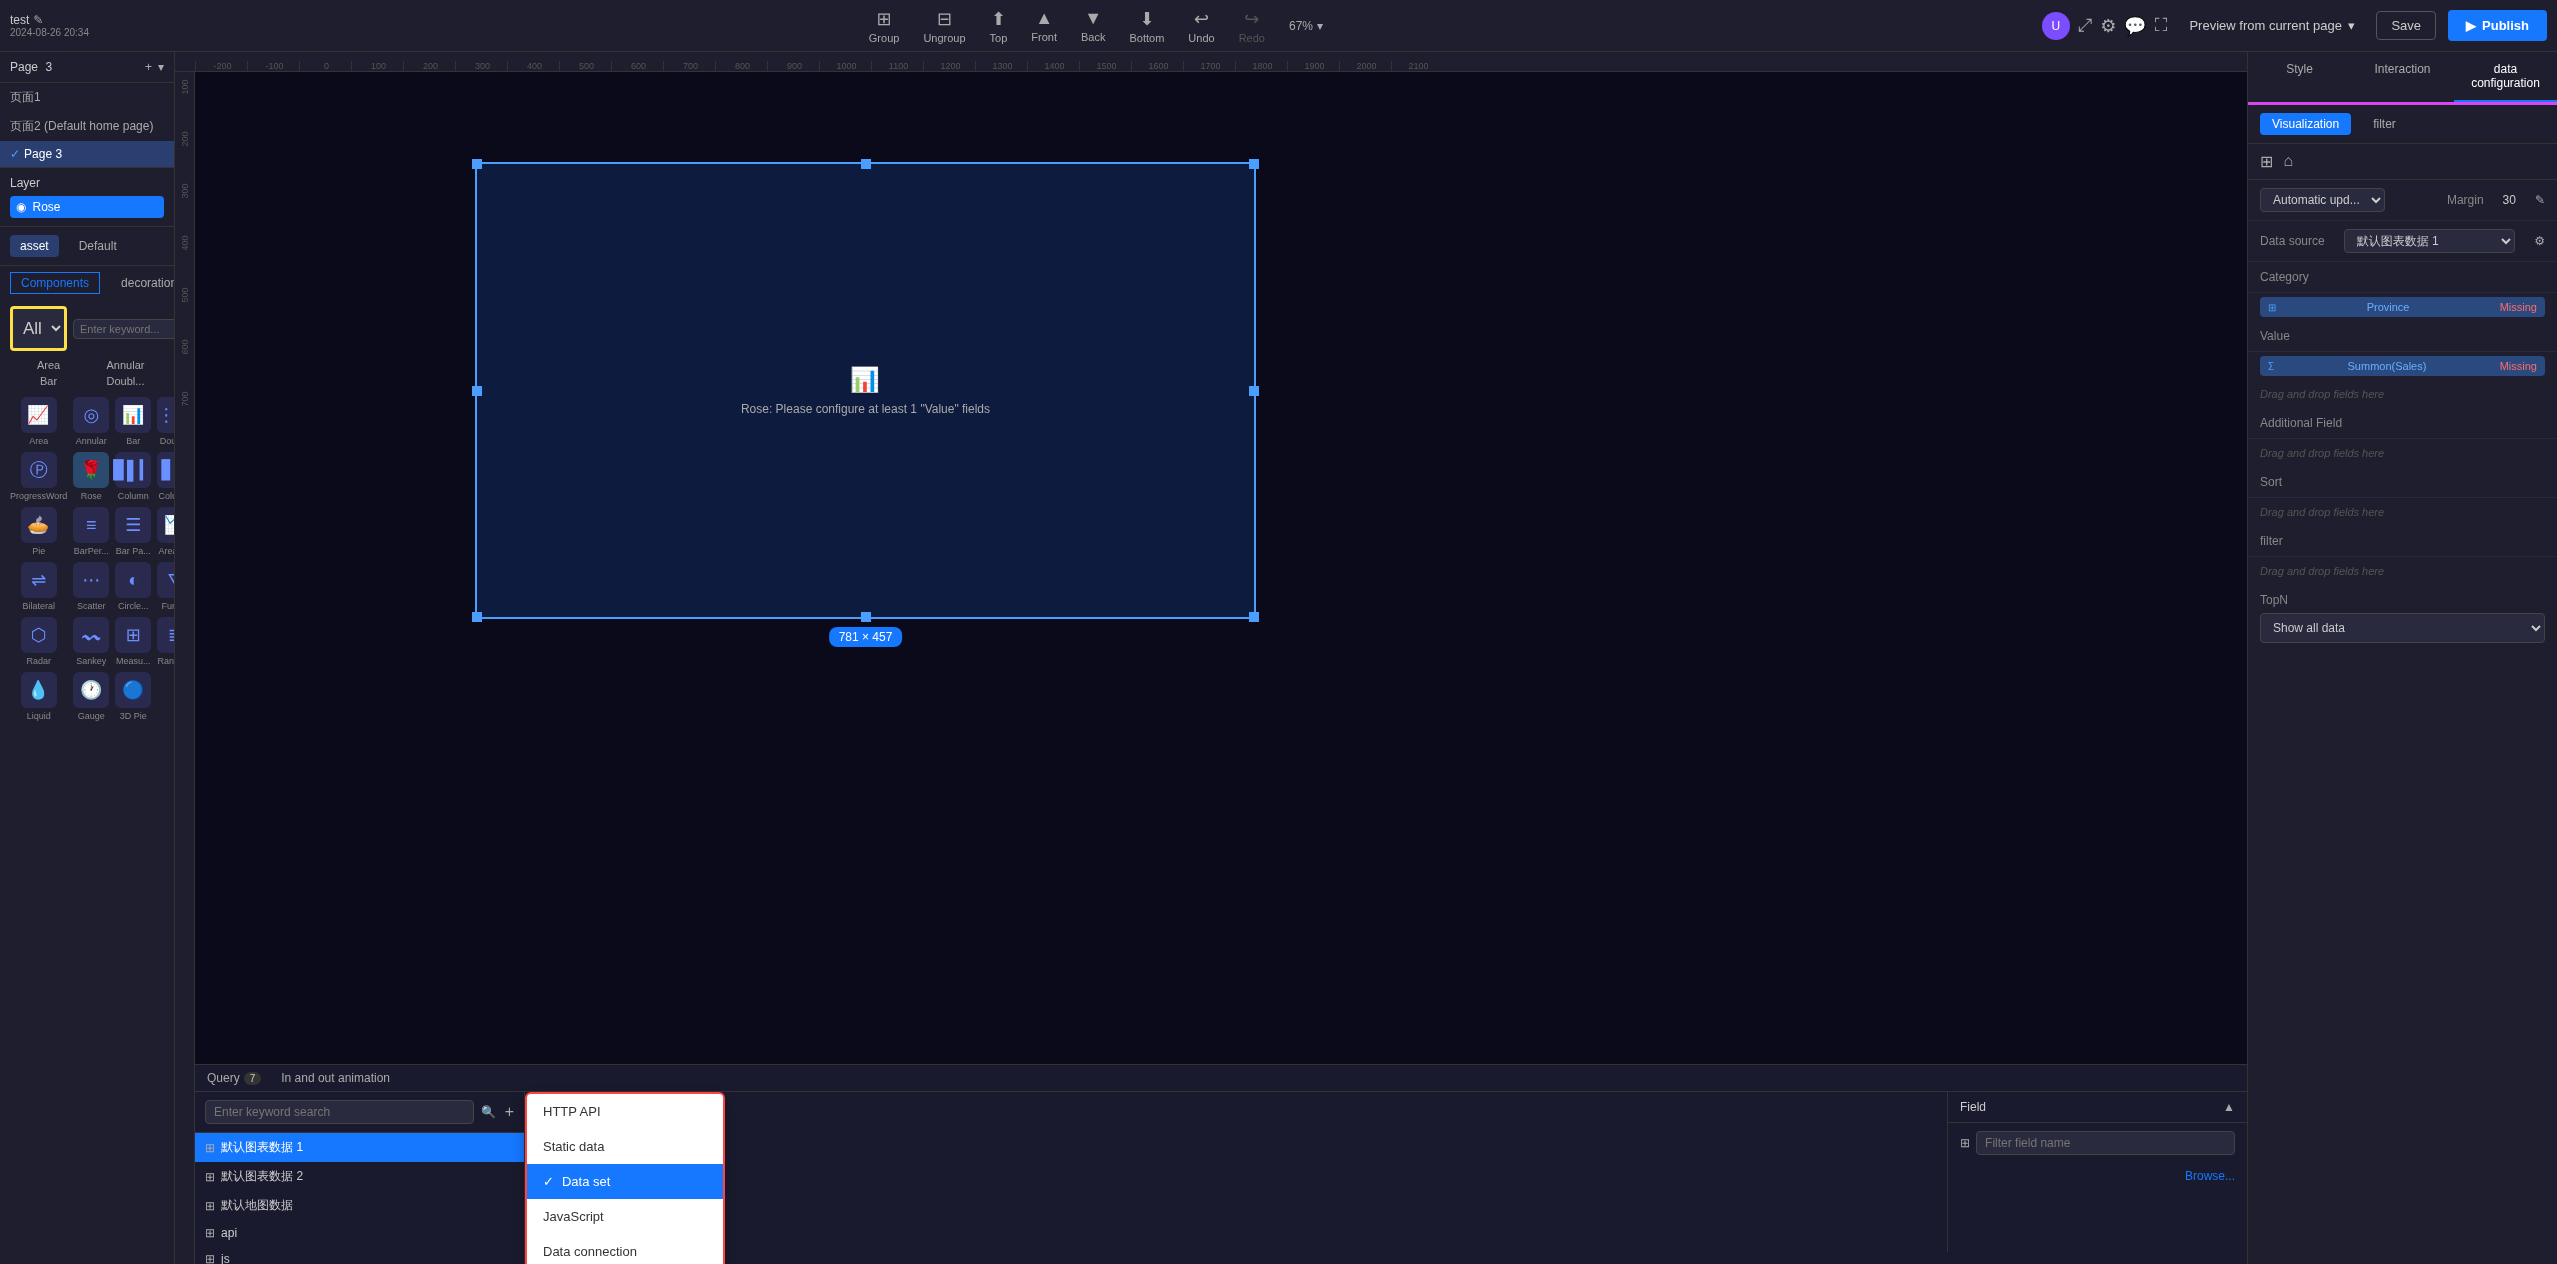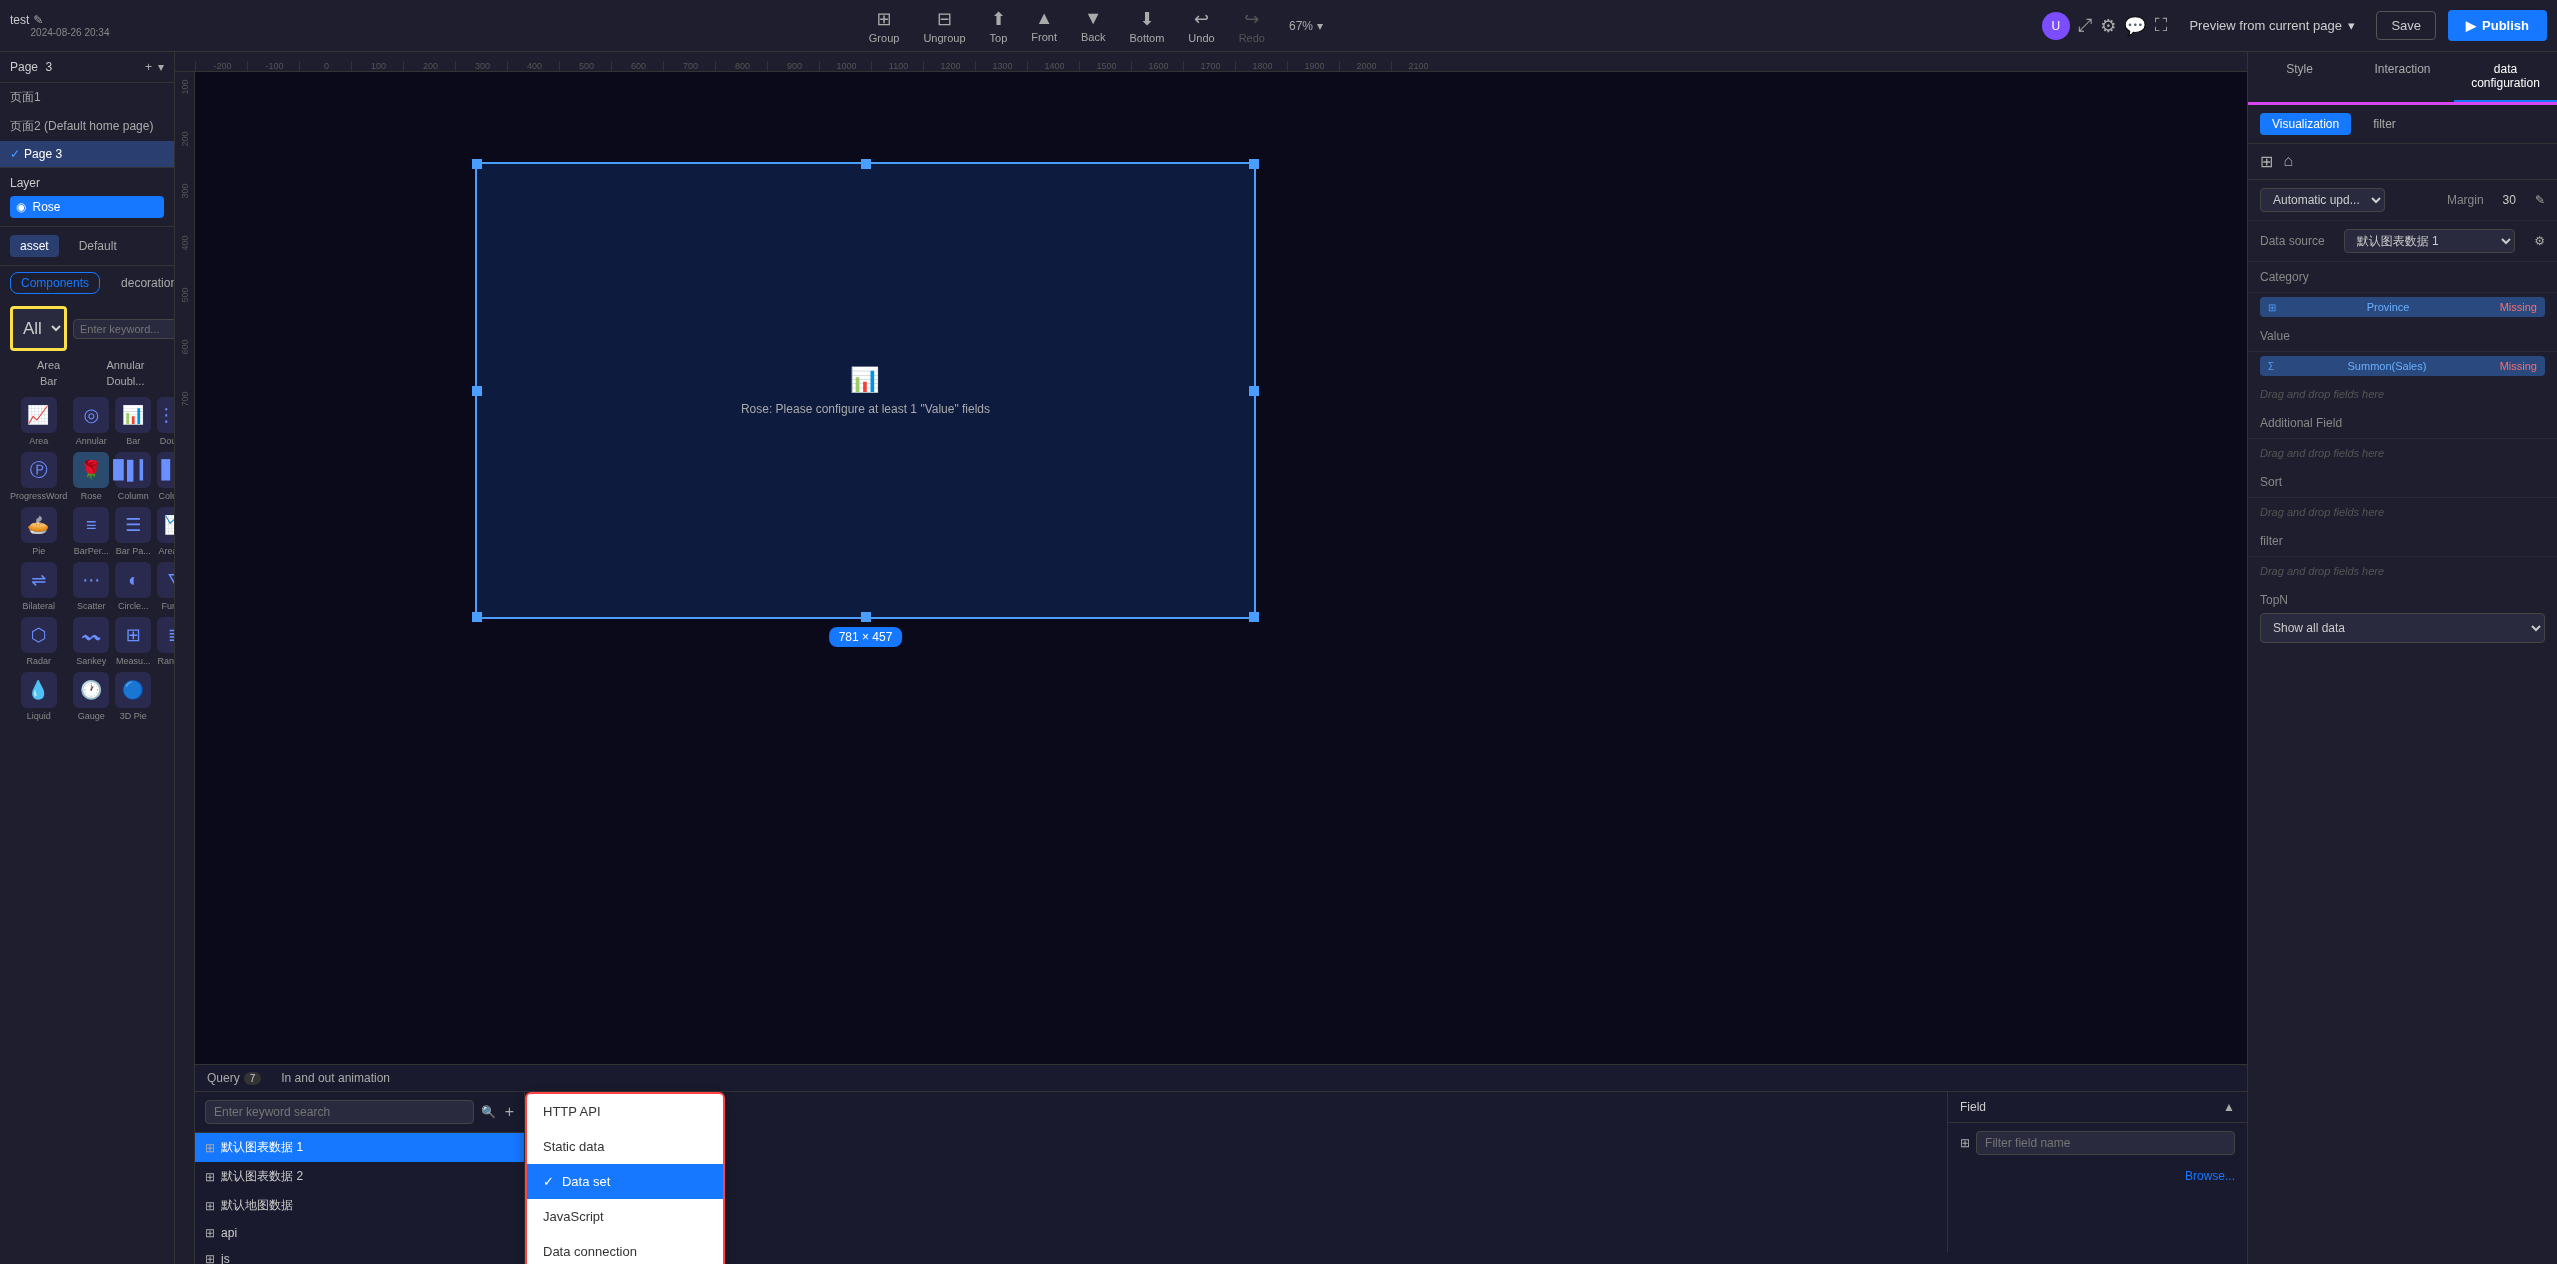--- a/index.html
+++ b/index.html
@@ -3,21 +3,21 @@
   <meta charset="utf-8">
   <style>
     * { box-sizing: border-box; margin: 0; padding: 0; }
     body { font-family: 'Arial', sans-serif; background: #1a1a2e; color: #ccc; font-size: 12px; overflow: hidden; width: 2557px; height: 1264px; }
 
     
     .top-toolbar {
       display: flex; align-items: center; background: #1e1e2e; height: 52px;
       border-bottom: 1px solid #333; padding: 0 10px; position: relative; z-index: 100;
     }
-    .app-title { display: flex; flex-direction: column; margin-right: 20px; min-width: 120px; text-align: center; }
+    .app-title { display: flex; flex-direction: column; margin-right: 20px; min-width: 120px; }
     .toolbar-actions { display: flex; align-items: center; gap: 24px; flex: 1; justify-content: center; }
     .toolbar-item { display: flex; flex-direction: column; align-items: center; cursor: pointer; color: #aaa; gap: 2px; }
     .toolbar-item .icon { font-size: 18px; }
     .toolbar-item .label { font-size: 11px; }
     .toolbar-item.disabled { color: #555; cursor: default; }
     .zoom-control { display: flex; align-items: center; gap: 4px; color: #aaa; cursor: pointer; }
     .toolbar-right { display: flex; align-items: center; gap: 12px; margin-left: auto; }
     .preview-btn { display: flex; align-items: center; gap: 6px; background: transparent; border: none; color: #ccc; cursor: pointer; font-size: 13px; padding: 6px 10px; }
     .save-btn { background: transparent; border: 1px solid #555; color: #ccc; padding: 6px 14px; border-radius: 4px; cursor: pointer; font-size: 13px; }
     .publish-btn { background: #1677ff; border: none; color: #fff; padding: 8px 18px; border-radius: 4px; cursor: pointer; font-size: 13px; font-weight: bold; display: flex; align-items: center; gap: 6px; }
@@ -38,21 +38,21 @@
     .layers-section { padding: 8px 10px; border-top: 1px solid #333; border-bottom: 1px solid #333; }
     .layers-label { color: #ccc; font-size: 12px; margin-bottom: 6px; }
     .layer-item { display: flex; align-items: center; gap: 6px; padding: 4px 6px; background: #1677ff; border-radius: 4px; color: #fff; font-size: 12px; cursor: pointer; }
 
     
     .asset-panel { flex: 1; display: flex; flex-direction: column; overflow: hidden; }
     .asset-tabs { display: flex; padding: 8px 10px; gap: 10px; border-bottom: 1px solid #333; }
     .asset-tab { padding: 4px 10px; cursor: pointer; color: #aaa; font-size: 12px; border-radius: 4px; }
     .asset-tab.active { background: #2a3f6f; color: #fff; }
     .component-tabs { display: flex; padding: 6px 10px; gap: 10px; }
-    .comp-tab { padding: 3px 10px; cursor: pointer; color: #aaa; font-size: 12px; border-radius: 8px; border: 1px solid transparent; }
+    .comp-tab { padding: 3px 10px; cursor: pointer; color: #aaa; font-size: 12px; border-radius: 0; border: 1px solid transparent; }
     .comp-tab.active { border-color: #1677ff; color: #1677ff; }
     .filter-row { display: flex; align-items: center; padding: 6px 10px; gap: 6px; }
     .filter-select { background: #2a2a3e; border: 3px solid #fde047; color: #ccc; border-radius: 4px; padding: 9px 6px; font-size: 17px; }
     .search-input { flex: 1; background: #2a2a3e; border: 1px solid #444; color: #ccc; border-radius: 4px; padding: 3px 6px; font-size: 11px; }
     .chart-labels { display: flex; flex-wrap: wrap; padding: 0 10px; gap: 0; }
     .chart-label { width: 50%; color: #aaa; font-size: 11px; text-align: center; padding: 2px 0; }
     .chart-grid { display: grid; grid-template-columns: repeat(4, 1fr); gap: 6px; padding: 8px 10px; overflow-y: auto; }
     .chart-item { display: flex; flex-direction: column; align-items: center; gap: 3px; cursor: pointer; }
     .chart-icon { width: 36px; height: 36px; background: #2a2a4e; border-radius: 6px; display: flex; align-items: center; justify-content: center; color: #6a8fff; font-size: 18px; }
     .chart-name { font-size: 9px; color: #888; text-align: center; }

